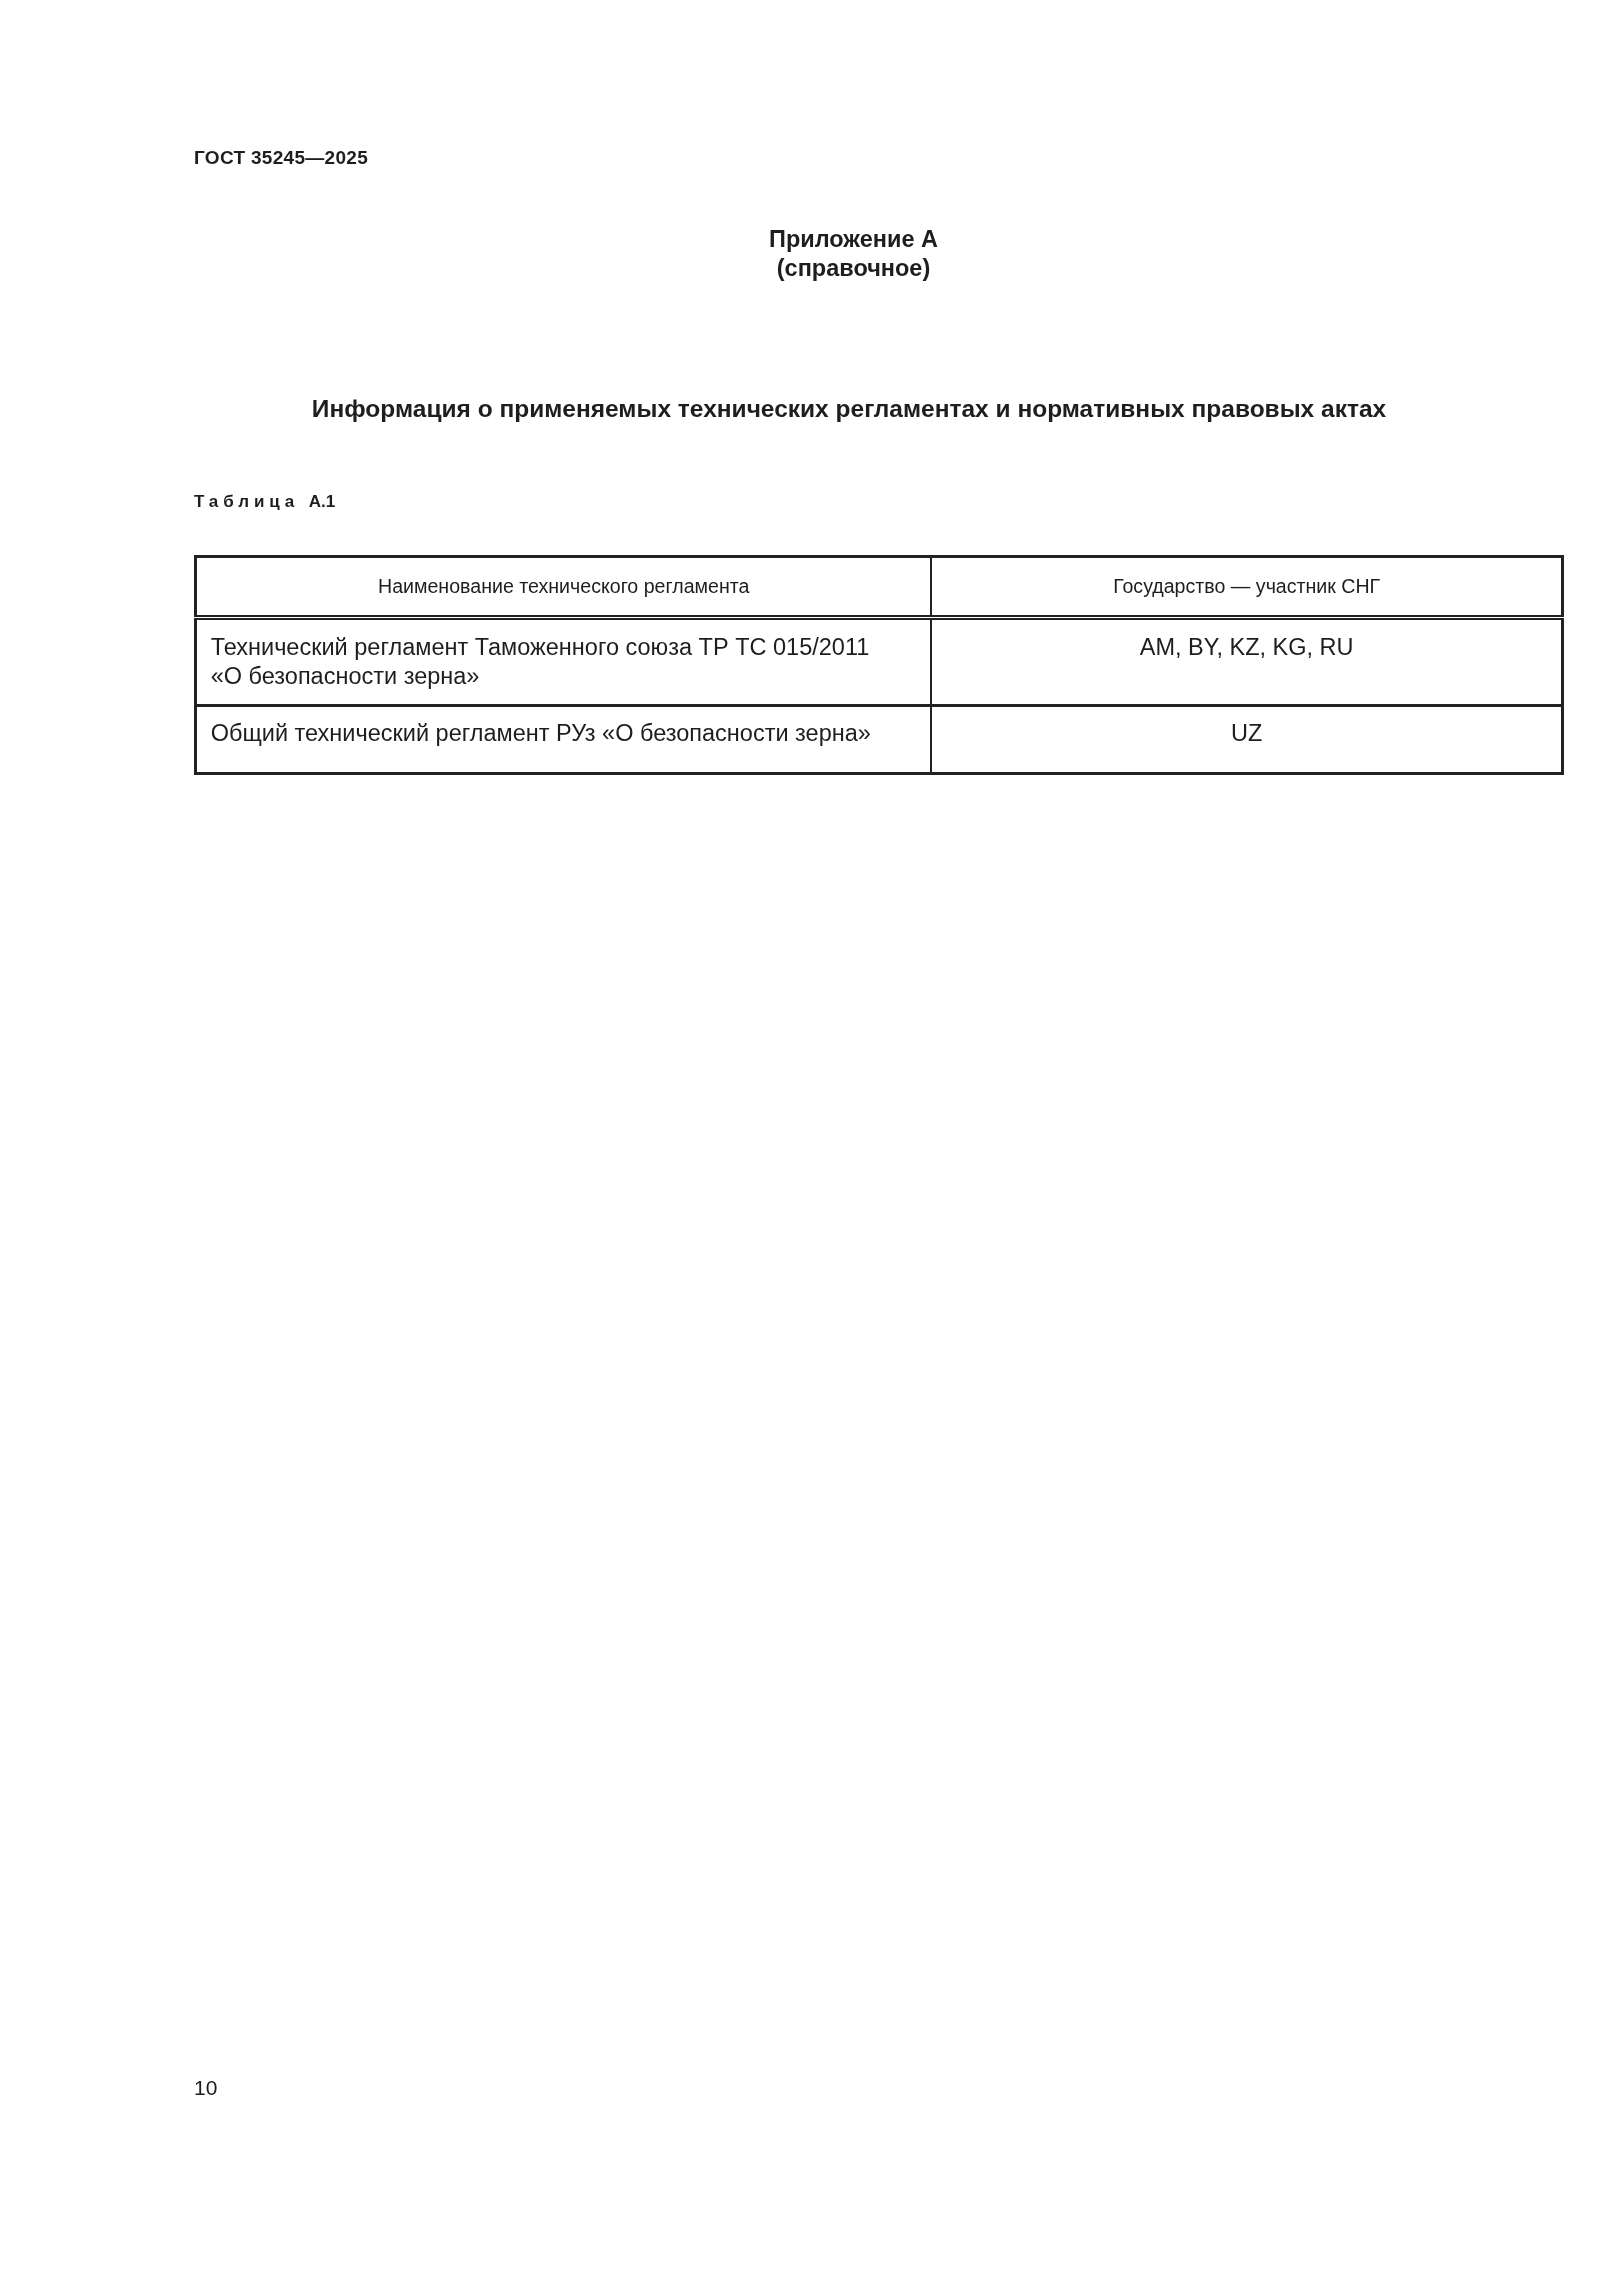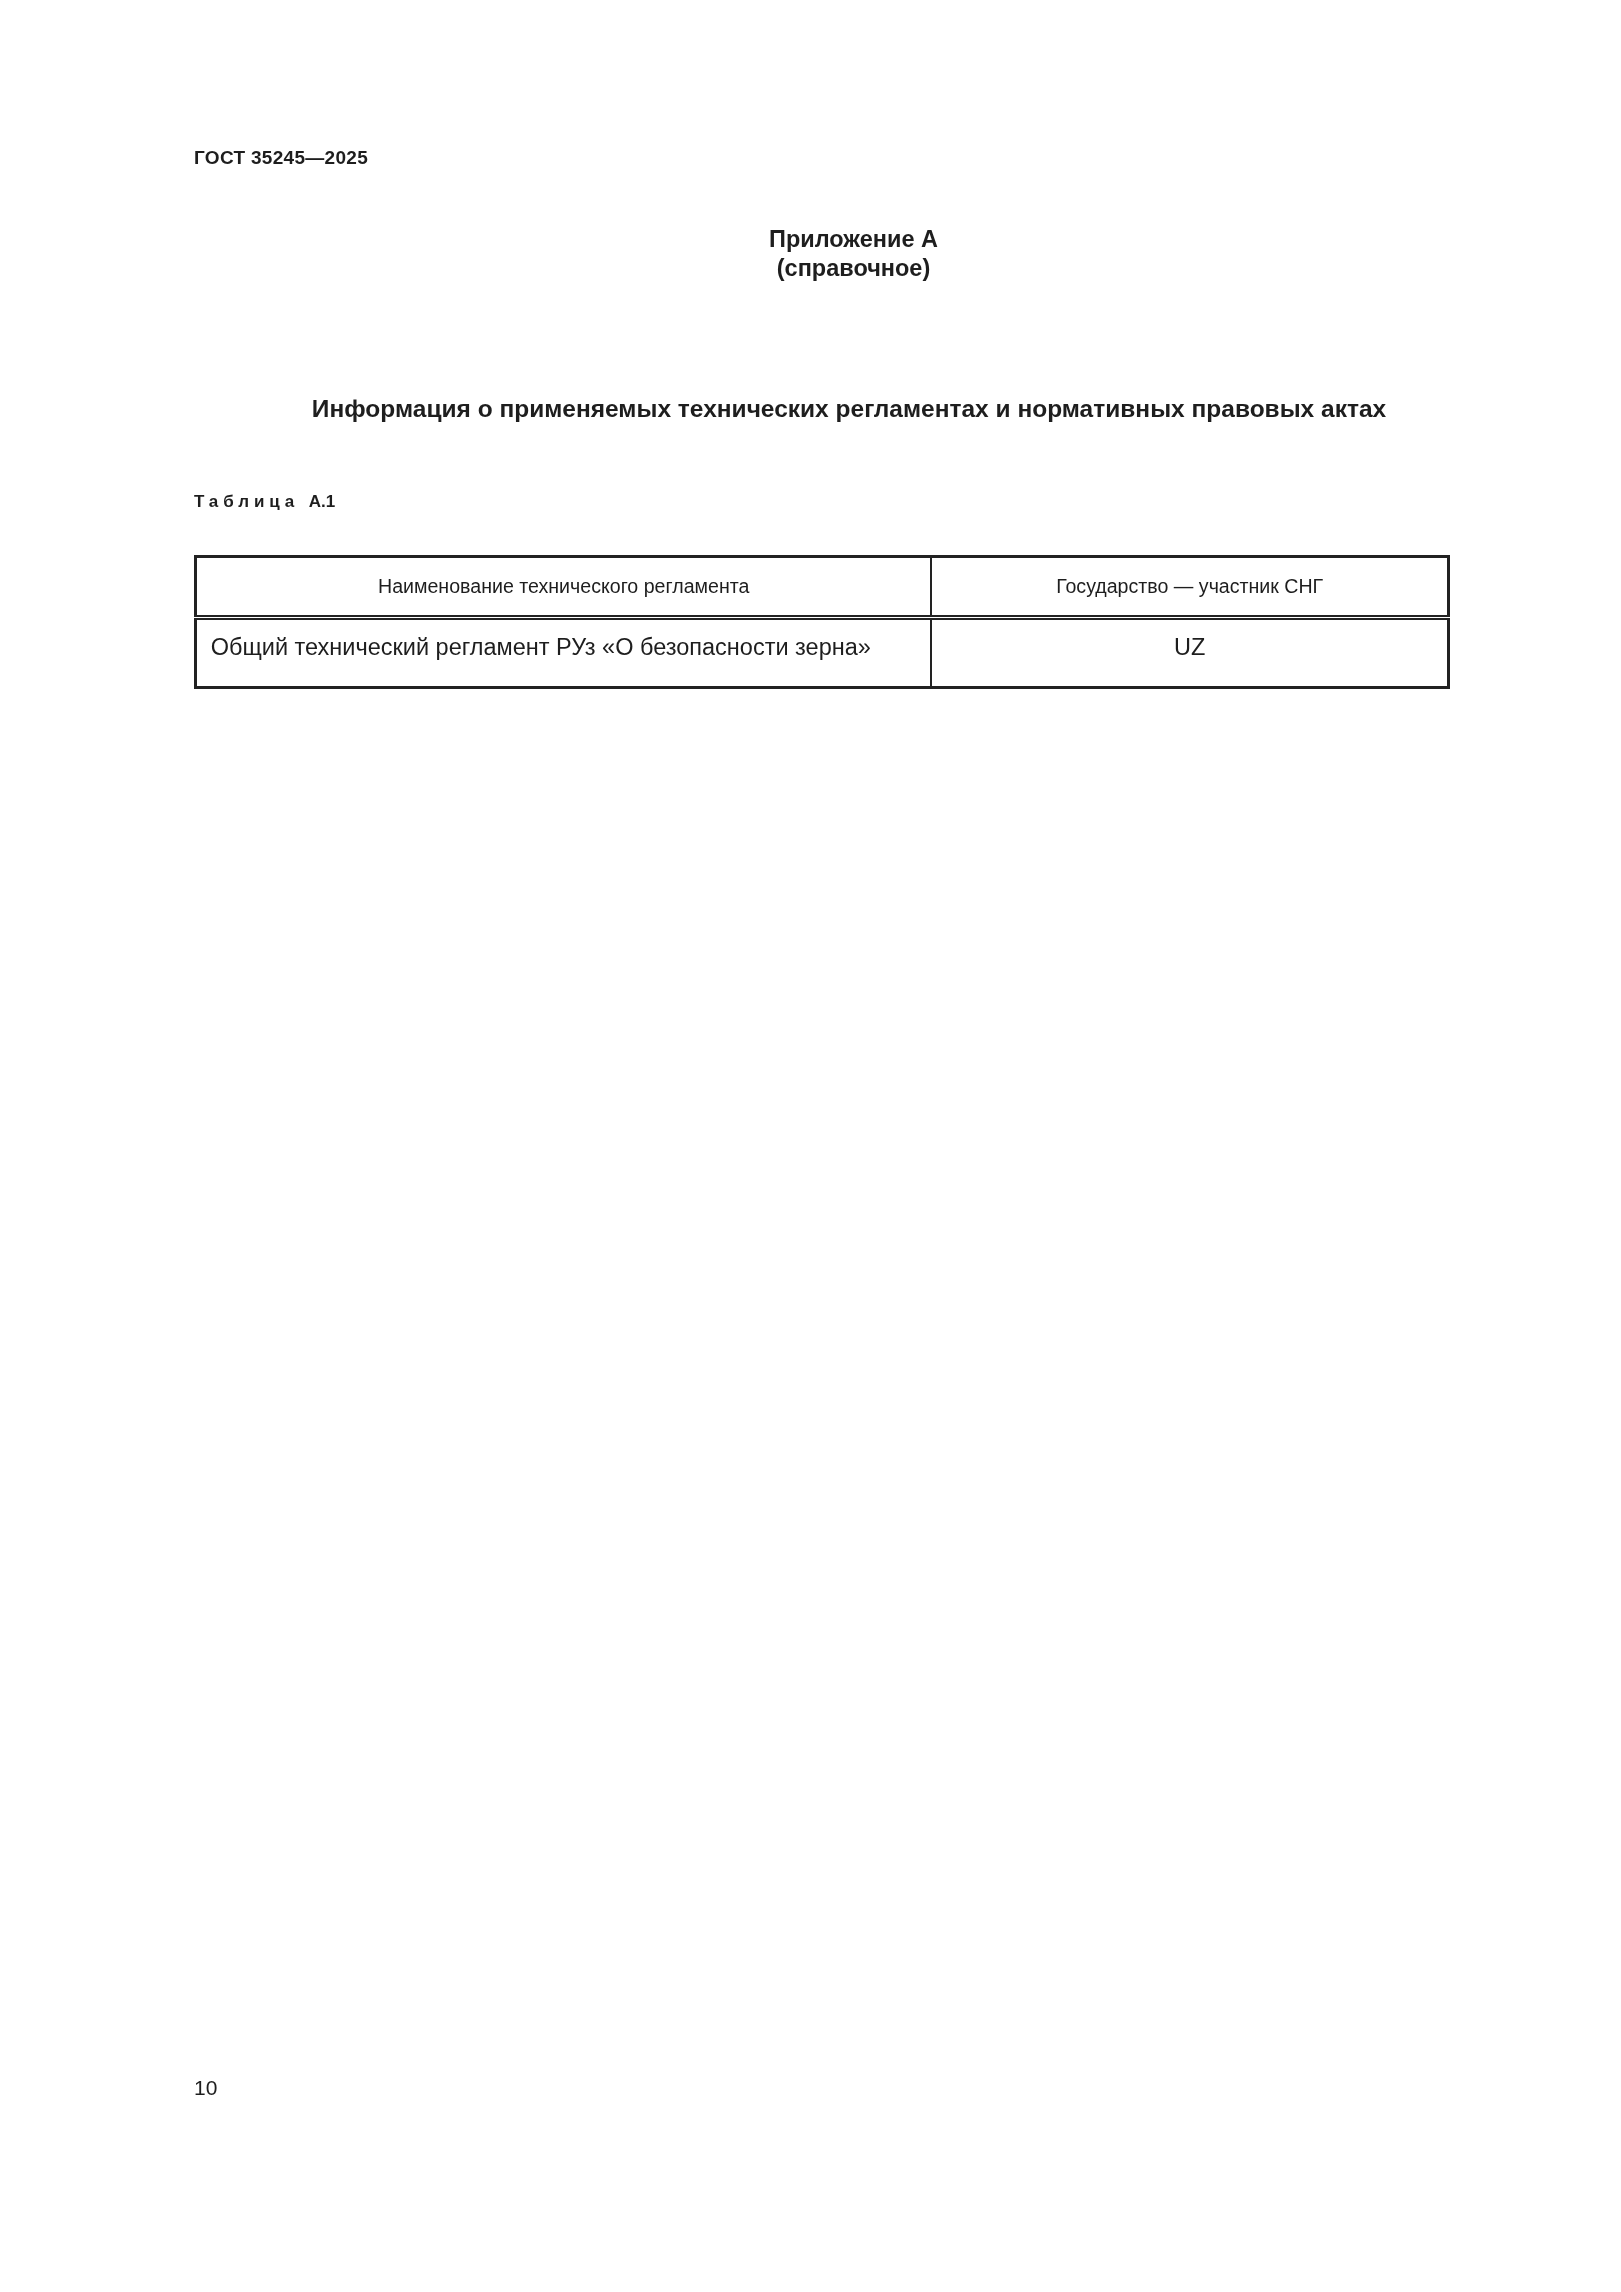--- a/index.html
+++ b/index.html
@@ -3,21 +3,21 @@
 <meta charset="utf-8">
 <style>
   html, body { margin: 0; padding: 0; background: #ffffff; }
   body { width: 1621px; height: 2293px; position: relative; overflow: hidden;
          font-family: "Liberation Sans", "DejaVu Sans", sans-serif; color: #1e1e1e; }
   .doc-code { position: absolute; left: 194px; top: 147px; font-size: 19px; font-weight: bold; letter-spacing: 0.3px; }
   .appendix { position: absolute; left: 0; width: 1707px; top: 225px; text-align: center; font-size: 23.5px; font-weight: bold; line-height: 29px; }
   .title { position: absolute; left: 194px; width: 1310px; top: 395px; text-align: center; font-size: 24.5px; font-weight: bold; line-height: 28px; }
   .table-caption { position: absolute; left: 194px; top: 492px; font-size: 17px; letter-spacing: 4.9px; font-weight: bold; }
   .table-caption .num { letter-spacing: 0; }
-  table.reg { position: absolute; left: 194px; top: 555px; width: 1256px; border-collapse: collapse; border: 3.9px solid #222; font-size: 23.5px; }
+  table.reg { position: absolute; left: 194px; top: 555px; width: 1370px; border-collapse: collapse; border: 3.9px solid #222; font-size: 23.5px; }
   table.reg th, table.reg td { border-left: 2px solid #222; border-right: 2px solid #222; padding: 0 13.7px; vertical-align: top; }
   table.reg th { font-weight: normal; font-size: 19.6px; height: 57px; vertical-align: middle; text-align: center; border-bottom: 5.9px double #222; }
   table.reg td.name { text-align: left; padding-top: 12.7px; line-height: 29px; }
   table.reg td.states { text-align: center; padding-top: 12.7px; line-height: 29px; }
   table.reg tr.r1 td { height: 71px; border-bottom: 3.9px solid #222; }
   table.reg tr.r2 td { height: 53px; }
   .col-name { width: 706px; }
   .page-num { position: absolute; left: 194px; top: 2076px; font-size: 21px; }
 </style>
 </head>
@@ -37,20 +37,27 @@
 <div class="table-caption"><span>Таблица</span> <span class="num">А.1</span></div>
 
 <table class="reg">
   <thead>
     <tr>
       <th class="col-name">Наименование технического регламента</th>
       <th>Государство — участник СНГ</th>
     </tr>
   </thead>
   <tbody>
+    <tr class="r1">
+      <td class="name">
+        <div>Технический регламент Таможенного союза ТР ТС 015/2011</div>
+        <div>«О безопасности зерна»</div>
+      </td>
+      <td class="states">AM, BY, KZ, KG, RU</td>
+    </tr>
     <tr class="r2">
       <td class="name">
         <div>Общий технический регламент РУз «О безопасности зерна»</div>
       </td>
       <td class="states">UZ</td>
     </tr>
   </tbody>
 </table>
 
 <div class="page-num">10</div>

